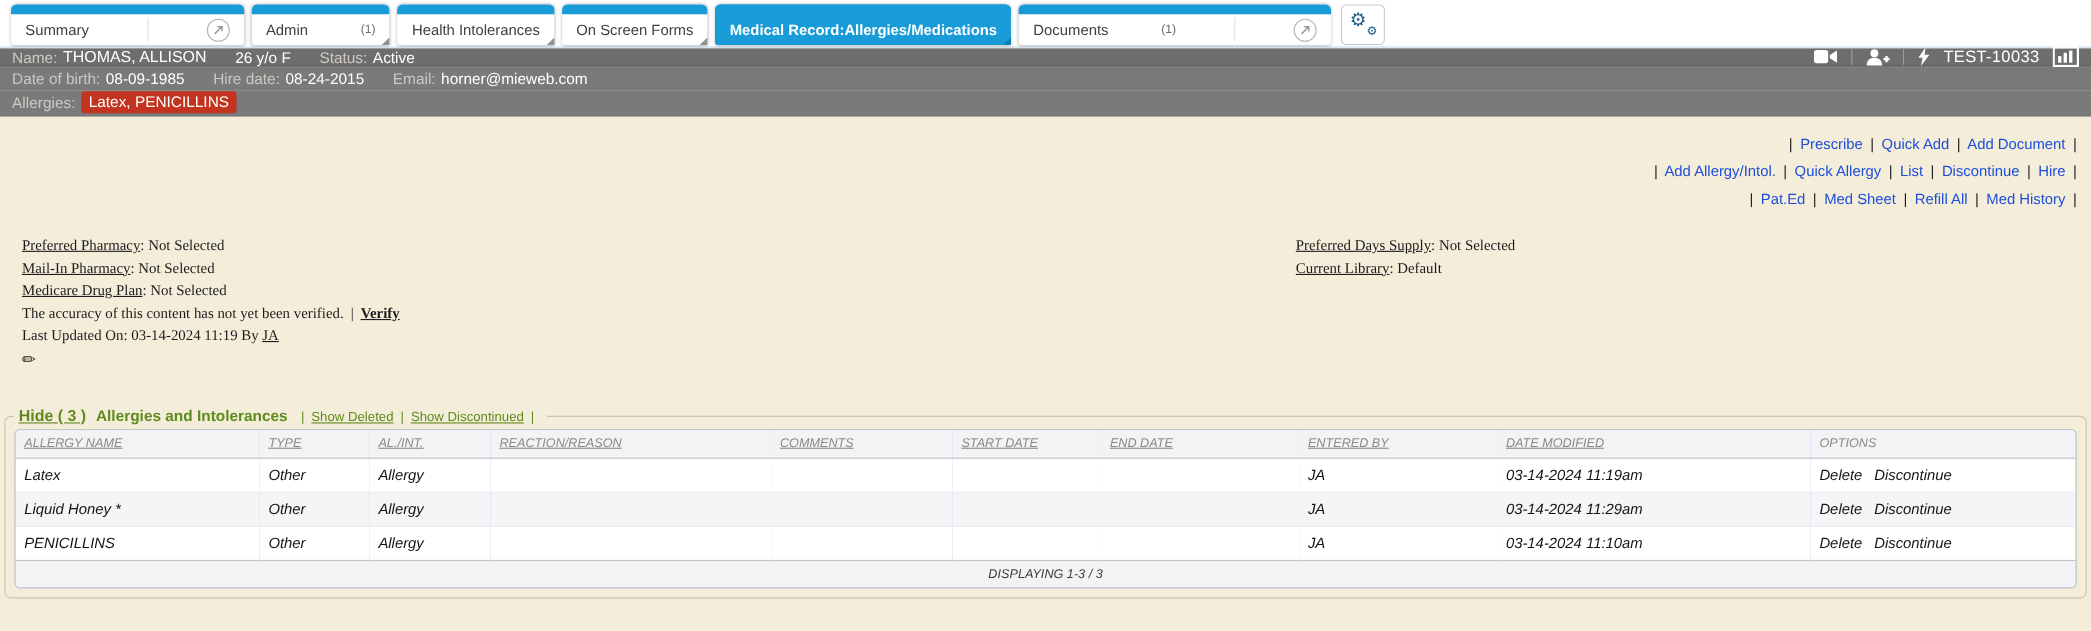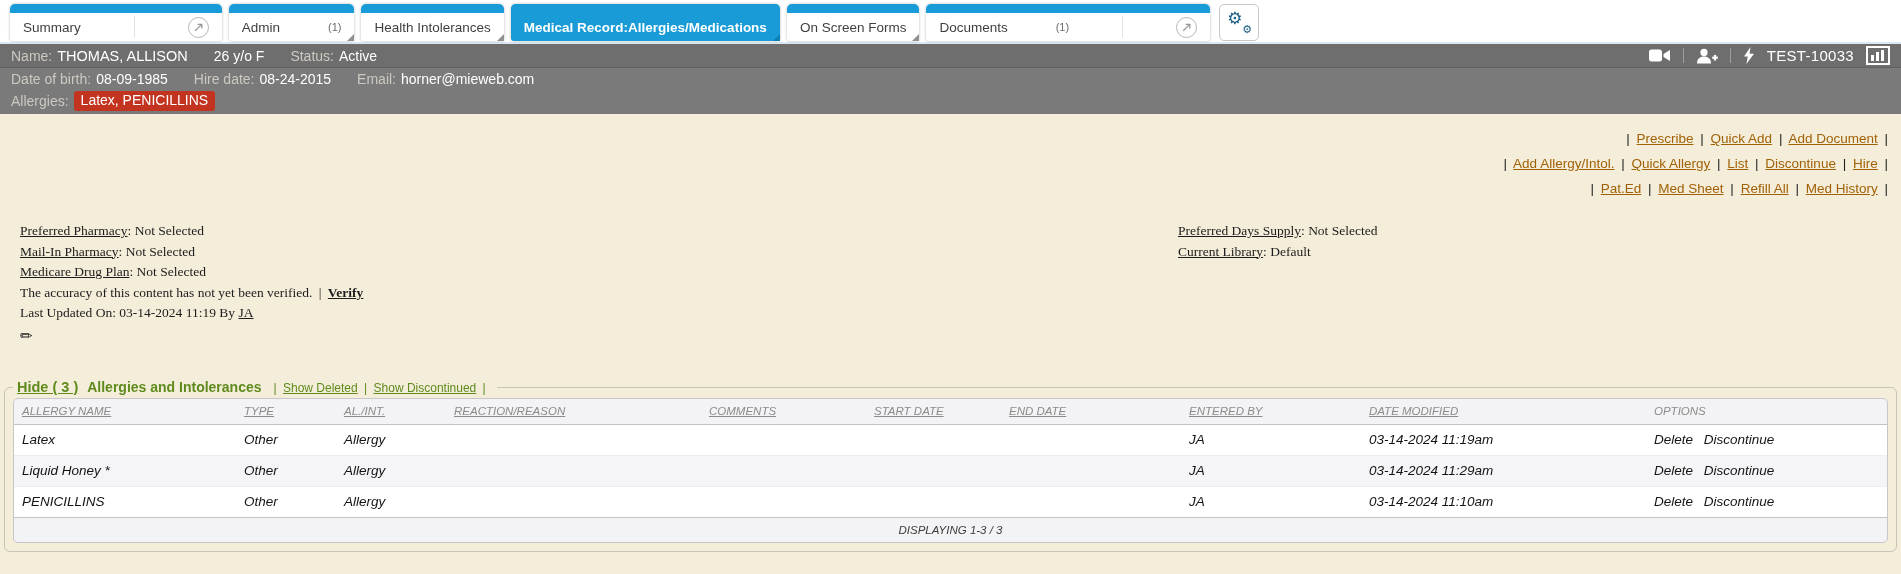--- a/index.html
+++ b/index.html
@@ -35,36 +35,36 @@
   .tab-sep{width:1px;height:22px;background:#e2e2e2;margin:0 9px;}
   .popout{width:21px;height:21px;min-width:21px;border:1px solid #b5b5b5;border-radius:50%;
     display:flex;align-items:center;justify-content:center;}
   .gear-btn{margin-left:2px;width:40px;height:37px;border:1px solid #c9c9c9;border-radius:5px;
     background:#fff;position:relative;cursor:pointer;padding:0;}
   .gear-main{position:absolute;left:7px;top:5px;font-size:17px;color:#1d5e87;line-height:1;}
   .gear-small{position:absolute;right:6px;bottom:5px;font-size:11px;color:#1d5e87;line-height:1;}
 
   
   .pbar{display:flex;align-items:center;padding:0 11px;color:#fff;font-size:14px;white-space:nowrap;}
-  .pbar-1{background:var(--bar1);height:24px;border-bottom:1px solid #616161;}
+  .pbar-1{background:var(--bar1);height:16px;border-bottom:1px solid #616161;}
   .pbar-2{background:var(--bar2);height:22px;}
   .pbar-3{background:var(--bar2);height:24px;padding-bottom:3px;}
   .plabel{color:#cdc9c2;margin-right:5px;}
   .gap{margin-left:26px;}
   .pname{font-size:14.5px;}
   .pbar-right{margin-left:auto;display:flex;align-items:center;gap:12px;}
   .psep{width:1px;height:15px;background:#9d9d9d;}
   .chart-id{font-size:15px;letter-spacing:.3px;}
   .allergy-badge{background:var(--red);color:#fff;border-radius:3px;padding:1px 7px 3px;}
   .icon-btn{display:flex;align-items:center;cursor:pointer;}
 
   
   .content{padding-top:12px;}
   .actions{text-align:right;padding-right:10px;line-height:25px;color:#1f1f1f;}
-  .alink{color:#a16207;text-decoration:underline;cursor:pointer;}
+  .alink{color:#1d4ed8;cursor:pointer;}
   .pipe{margin:0 3px;}
   .info-section{position:relative;margin-top:20px;padding-left:20px;line-height:20.5px;font-family:Liberation Serif, serif;}
   .info-right{position:absolute;left:1178px;top:0;}
   .ulabel{text-decoration:underline;cursor:pointer;}
   .verify{font-weight:bold;text-decoration:underline;cursor:pointer;}
   .jalink{text-decoration:underline;cursor:pointer;}
   .pencil{font-size:15px;color:#222;cursor:pointer;display:inline-block;margin-top:2px;}
 
   
   .allergy-fs{margin:32px 4px 0;border:1px solid #c7c3b8;border-radius:6px;padding:3px 8px 8px;}
@@ -101,26 +101,26 @@
   </div>
   <div class="tab">
     <span>Admin</span>
     <span class="tab-badge">(1)</span>
     <span class="fold"></span>
   </div>
   <div class="tab">
     <span>Health Intolerances</span>
     <span class="fold"></span>
   </div>
+  <div class="tab">
+    <span>On Screen Forms</span>
+    <span class="fold"></span>
+  </div>
   <div class="tab active">
     <span>Medical Record:Allergies/Medications</span>
-    <span class="fold"></span>
-  </div>
-  <div class="tab">
-    <span>On Screen Forms</span>
     <span class="fold"></span>
   </div>
   <div class="tab">
     <span>Documents</span>
     <span class="tab-badge">(1)</span>
     <span class="tab-sep"></span>
     <span class="popout">
       <svg width="11" height="11" viewBox="0 0 11 11">
           <path d="M2.2 8.8 L8.4 2.6 M4.6 2.3 H8.8 V6.5" stroke="#999" fill="none" stroke-width="1.3"></path>
         </svg>

